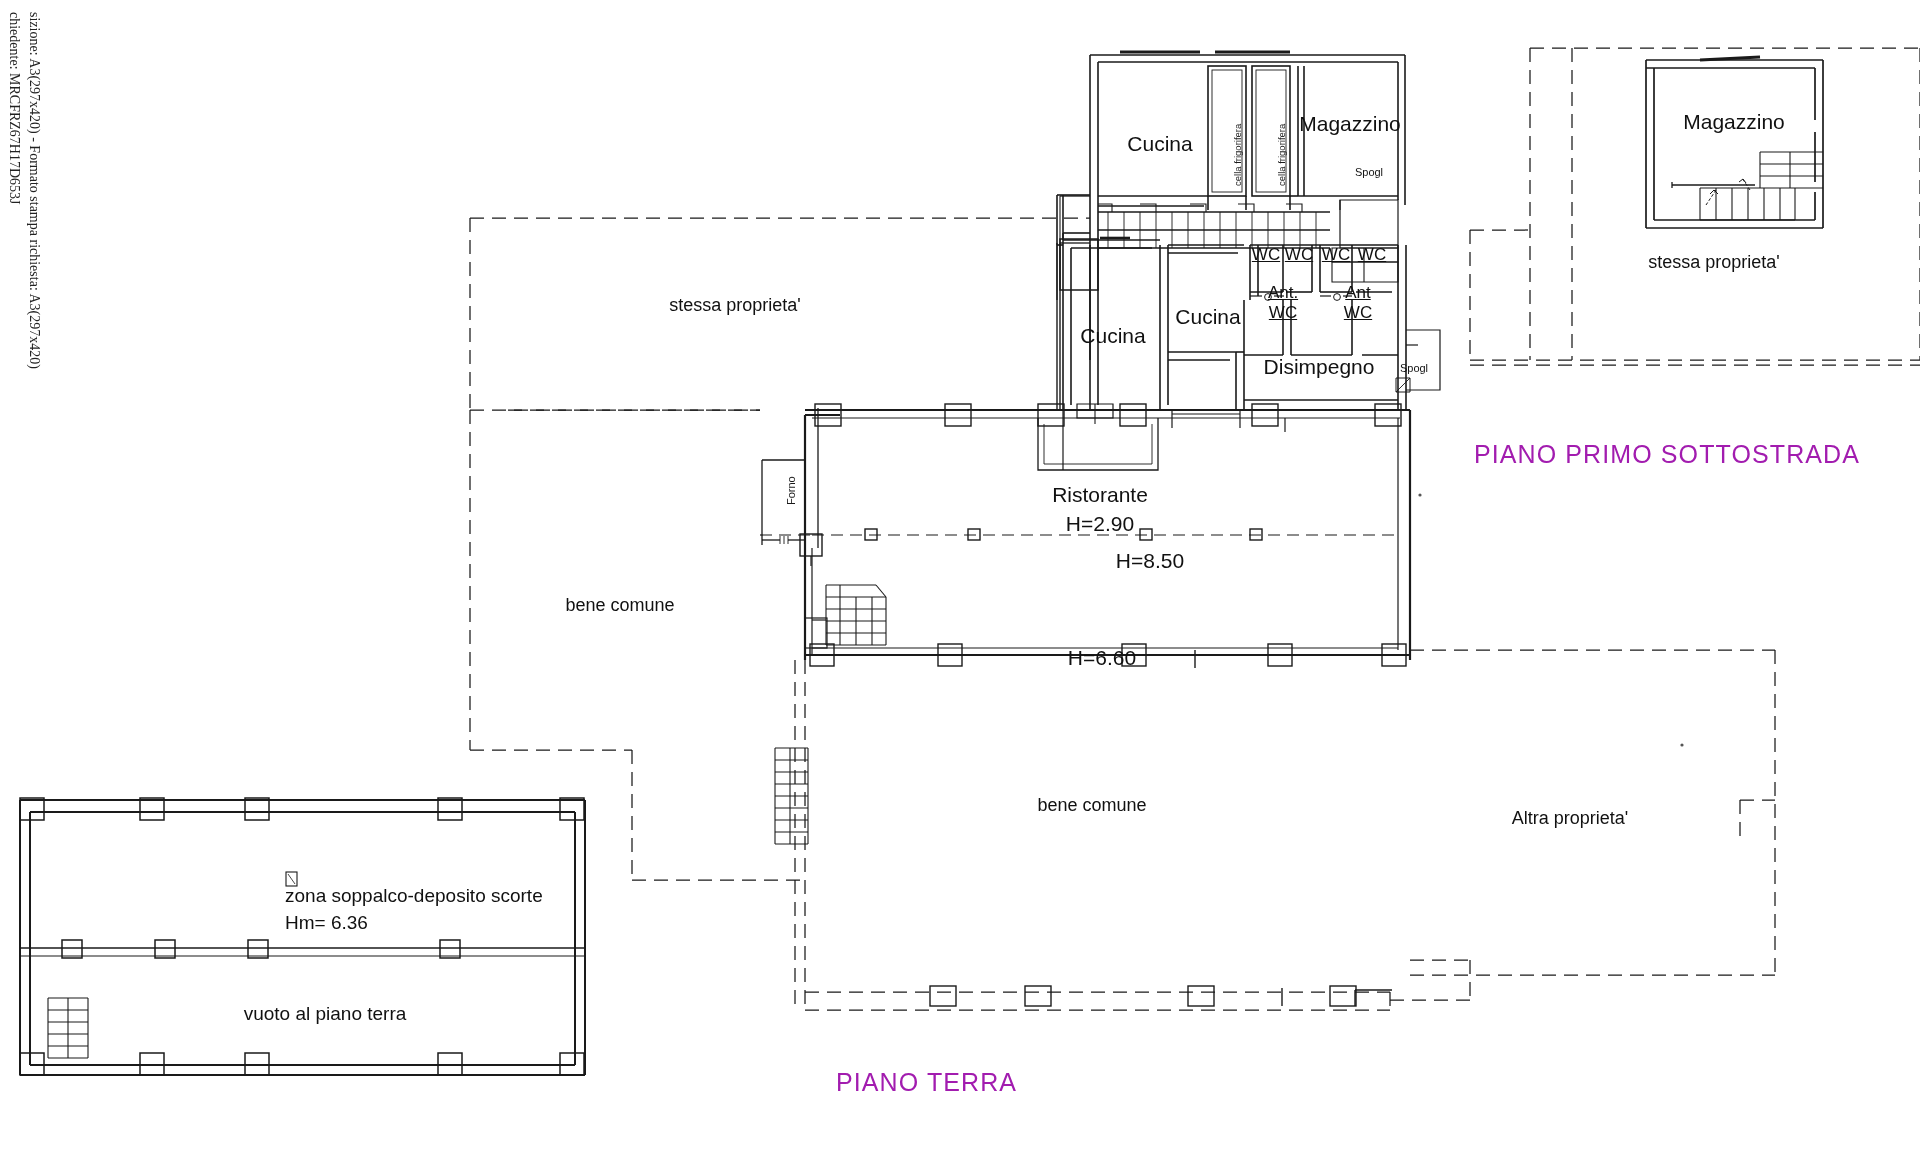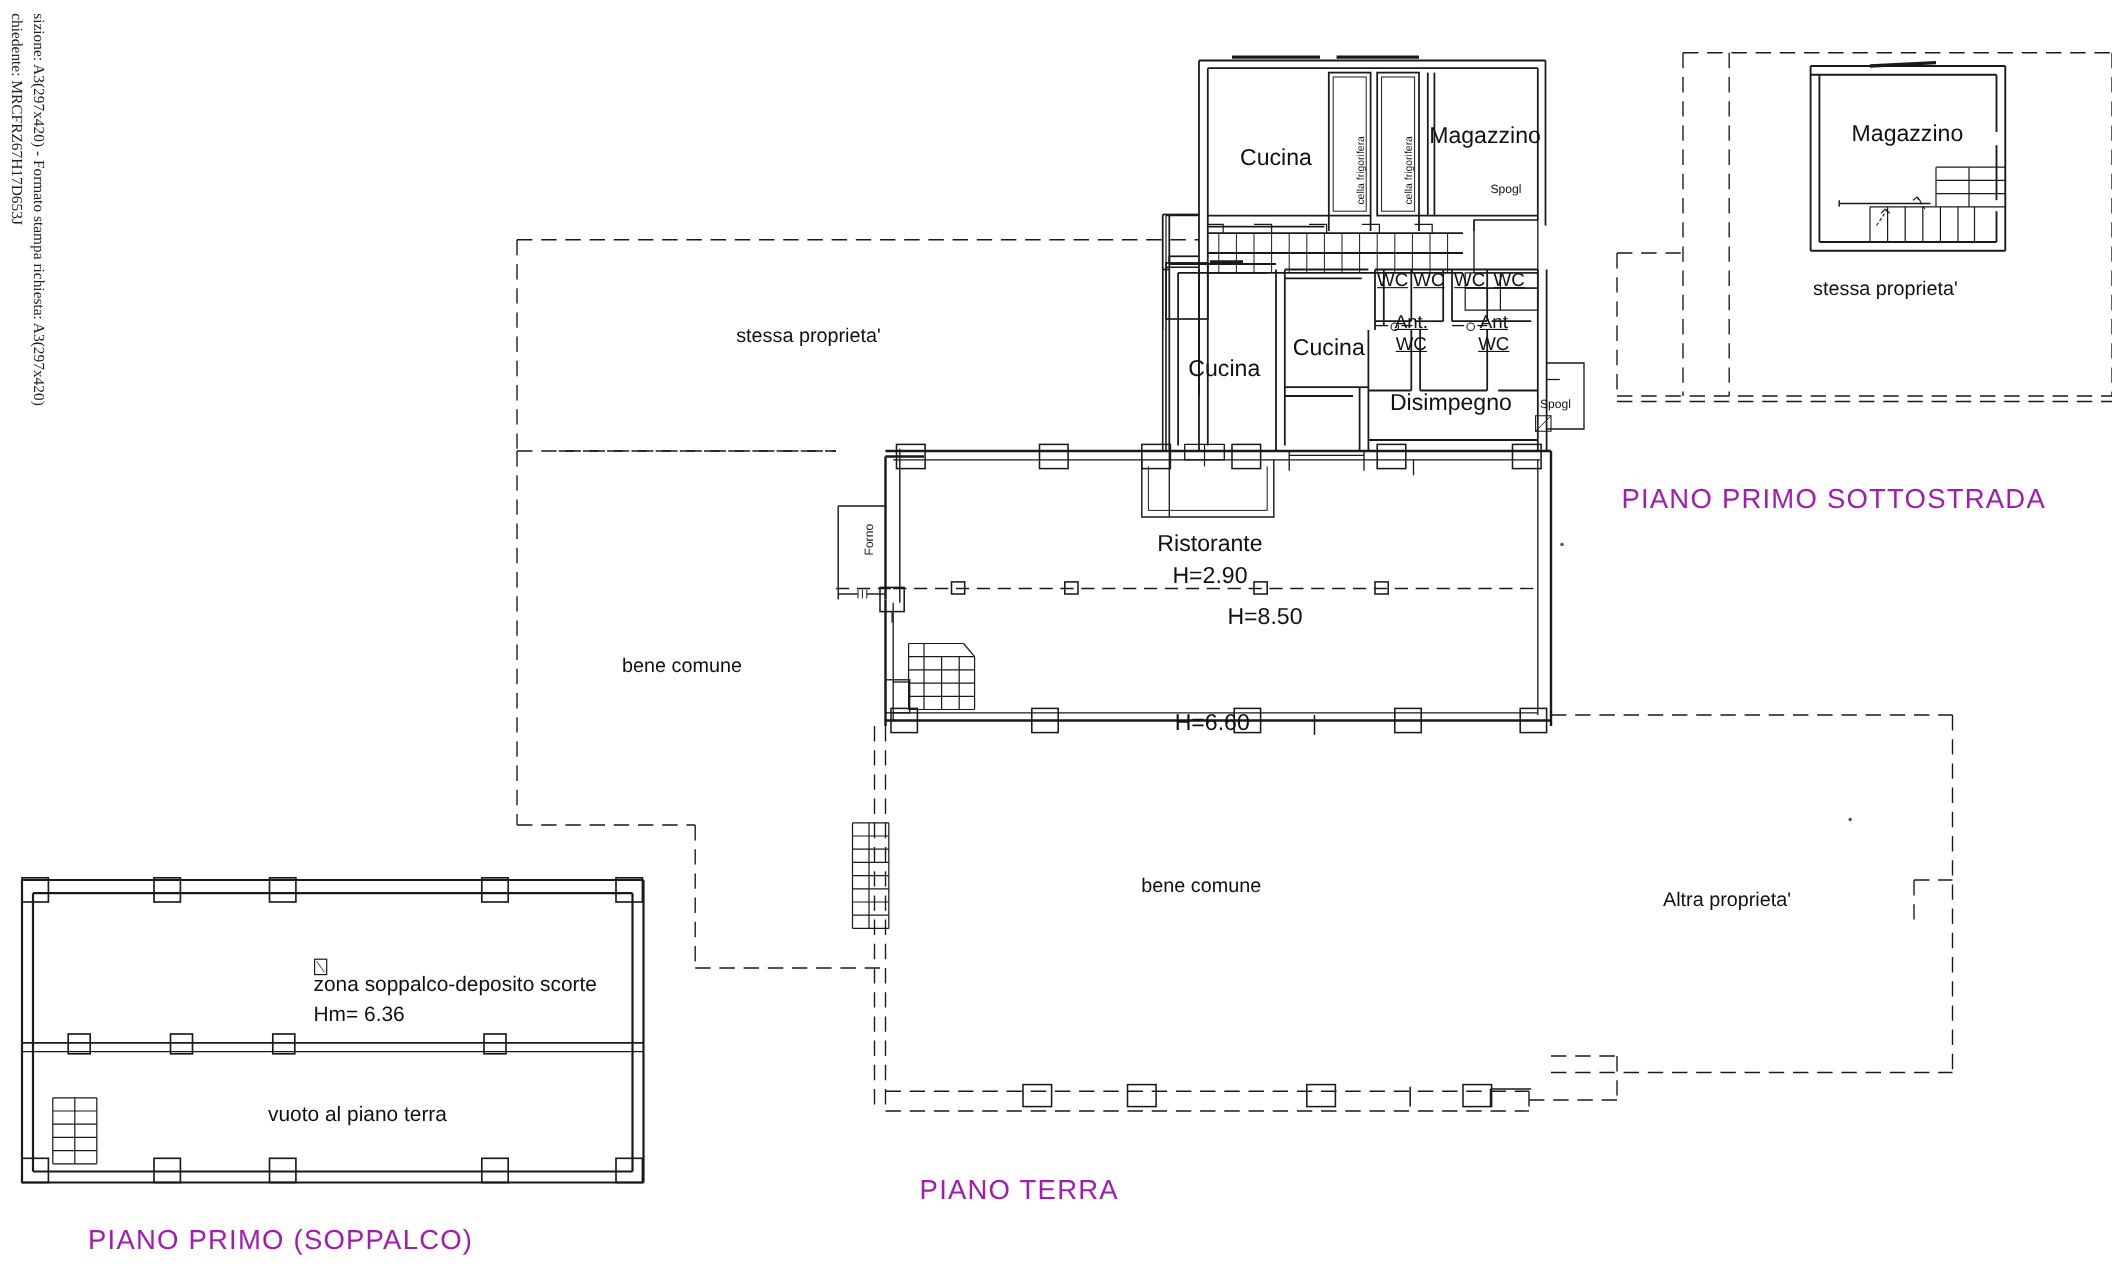--- a/index.html
+++ b/index.html
@@ -551,15 +551,14 @@
 
   <div class="lbl room c" style="left:1734px;top:110px;">Magazzino</div>
   <div class="lbl prop c" style="left:1714px;top:252px;">stessa proprieta'</div>
 
   <div class="lbl note" style="left:285px;top:885px;">zona soppalco-deposito scorte</div>
   <div class="lbl note" style="left:285px;top:912px;">Hm= 6.36</div>
   <div class="lbl note c" style="left:325px;top:1003px;text-align:right;">vuoto al piano terra</div>
 
   <div class="lbl title" style="left:836px;top:1068px;">PIANO TERRA</div>
   <div class="lbl title" style="left:1474px;top:440px;">PIANO PRIMO SOTTOSTRADA</div>
-  <div class="lbl title" style="left:80px;top:1113px;">PIANO PRIMO (SOPPALCO)</div>
 
 </div>
 
 </body></html>

